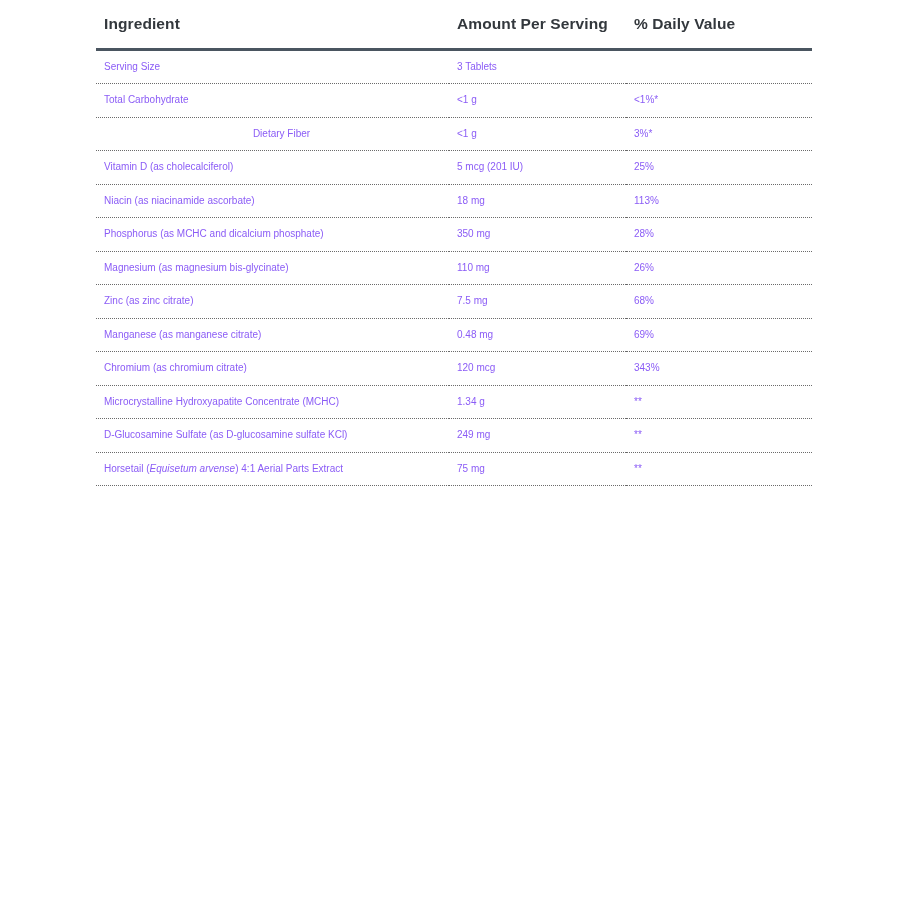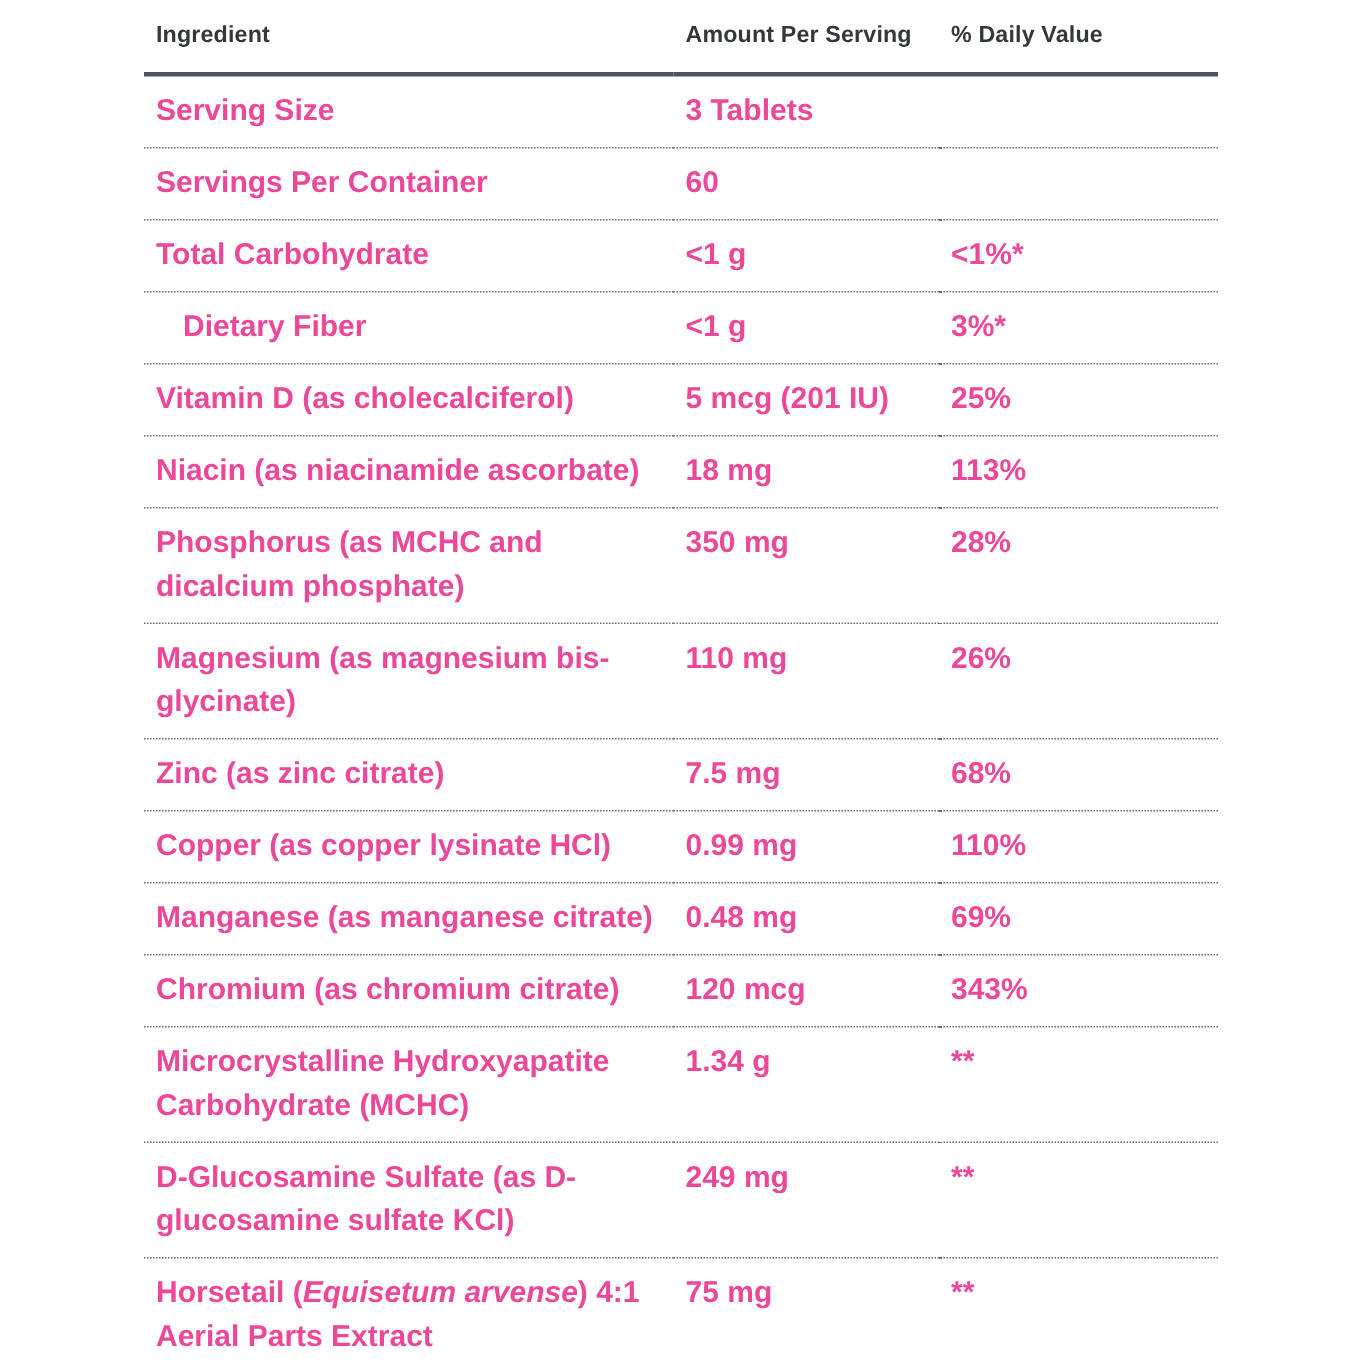--- a/index.html
+++ b/index.html
@@ -49,32 +49,32 @@
     padding: 14px 8px 13px 8px;
     border-bottom: 3px solid #4a5560;
     letter-spacing: 0.1px;
   }
   thead th.c1 { padding-left: 8px; }
 
   
   tbody td {
     text-align: left;
     vertical-align: top;
-    font-size: 20px;
-    font-weight: bold;
-    color: #ec4899;
+    font-size: 10px;
+    font-weight: normal;
+    color: #8b5cf6;
     line-height: 1.45;
     padding: 9px 8px 9px 8px;
     border-bottom: 1px dotted #6b6b6b;
   }
 
   tbody tr:first-child td { padding-top: 9px; }
 
   
-  td.indent { padding-left: 26px; }
+  td.indent { padding-left: 26px; text-align: center; }
 
   sup.reg {
     font-size: 0.62em;
     vertical-align: super;
     line-height: 0;
   }
 
   em.latin {
     font-style: italic;
   }
@@ -99,25 +99,20 @@
       </tr>
     </thead>
 
     <tbody id="table-body">
         <tr>
           <td class="c1">Serving Size</td>
           <td class="c2">3 Tablets</td>
           <td class="c3"></td>
         </tr>
         <tr>
-          <td class="c1">Servings Per Container</td>
-          <td class="c2">60</td>
-          <td class="c3"></td>
-        </tr>
-        <tr>
           <td class="c1">Total Carbohydrate</td>
           <td class="c2">&lt;1 g</td>
           <td class="c3">&lt;1%*</td>
         </tr>
         <tr>
           <td class="c1 indent">Dietary Fiber</td>
           <td class="c2">&lt;1 g</td>
           <td class="c3">3%*</td>
         </tr>
         <tr>
@@ -139,36 +134,31 @@
           <td class="c1">Magnesium (as magnesium bis-glycinate)</td>
           <td class="c2">110 mg</td>
           <td class="c3">26%</td>
         </tr>
         <tr>
           <td class="c1">Zinc (as zinc citrate)</td>
           <td class="c2">7.5 mg</td>
           <td class="c3">68%</td>
         </tr>
         <tr>
-          <td class="c1">Copper (as copper lysinate HCl)</td>
-          <td class="c2">0.99 mg</td>
-          <td class="c3">110%</td>
-        </tr>
-        <tr>
           <td class="c1">Manganese (as manganese citrate)</td>
           <td class="c2">0.48 mg</td>
           <td class="c3">69%</td>
         </tr>
         <tr>
           <td class="c1">Chromium (as chromium citrate)</td>
           <td class="c2">120 mcg</td>
           <td class="c3">343%</td>
         </tr>
         <tr>
-          <td class="c1">Microcrystalline Hydroxyapatite Carbohydrate (MCHC)</td>
+          <td class="c1">Microcrystalline Hydroxyapatite Concentrate (MCHC)</td>
           <td class="c2">1.34 g</td>
           <td class="c3">**</td>
         </tr>
         <tr>
           <td class="c1">D-Glucosamine Sulfate (as D-glucosamine sulfate KCl)</td>
           <td class="c2">249 mg</td>
           <td class="c3">**</td>
         </tr>
         <tr>
           <td class="c1">Horsetail (<em class="latin">Equisetum arvense</em>) 4:1 Aerial Parts Extract</td>

